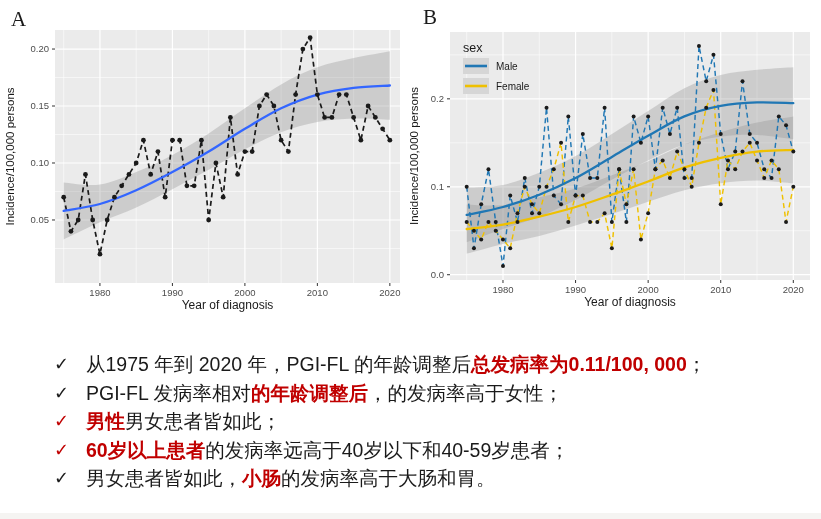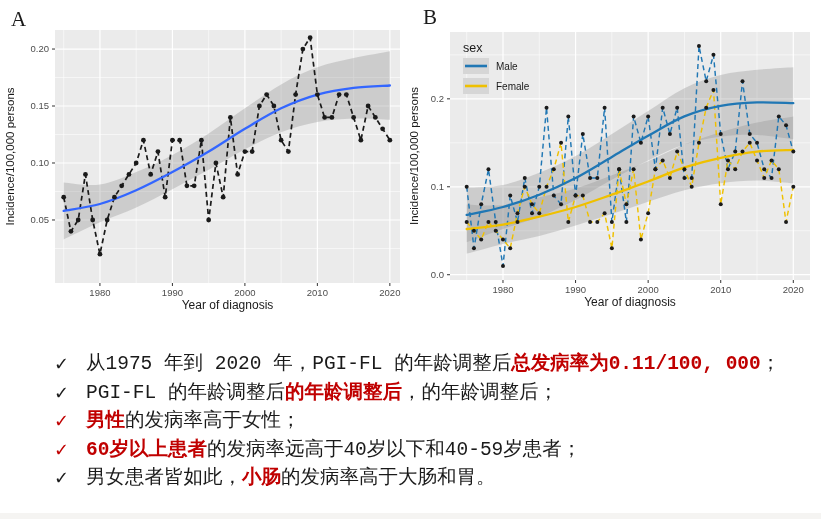--- a/index.html
+++ b/index.html
@@ -8,21 +8,21 @@
   .chart-svg{position:absolute;top:0;}
   #chartA{left:0;}
   #chartB{left:405px;}
   .panel-tag{position:absolute;font-family:"Liberation Serif",serif;font-size:21px;color:#1a1a1a;}
   #tagA{left:11px;top:7px;}
   #tagB{left:423px;top:5px;}
   svg text{font-family:"Liberation Sans",sans-serif;}
   #bullets{position:absolute;left:54px;top:350px;width:740px;}
   .bullet-row{display:flex;align-items:flex-start;line-height:28.5px;font-size:19.5px;color:#1a1a1a;}
   .bullet-check{width:32px;flex:0 0 32px;font-size:18px;}
-  .bullet-text{flex:1;font-family:Liberation Mono, monospace;}
+  .bullet-text{flex:1;}
   .seg-red{color:#C00000;font-weight:700;}
   #bottom-strip{position:absolute;left:0;right:0;bottom:0;height:6px;background:#f5f4f2;}
 </style>
 </head>
 <body>
 
 <div id="slide">
   <svg id="chartA" class="chart-svg" width="415" height="315">
       <rect x="55" y="30" width="345" height="253" fill="#EBEBEB"></rect>
       <line x1="63.697478991596945" x2="63.697478991596945" y1="30" y2="283" stroke="#FFFFFF" stroke-width="0.55"></line>
@@ -259,25 +259,25 @@
   <div id="tagA" class="panel-tag">A</div>
   <div id="tagB" class="panel-tag">B</div>
 
   <div id="bullets">
       <div class="bullet-row">
         <span class="bullet-check" style="color: rgb(26, 26, 26);">✓</span>
         <span class="bullet-text"><span>从1975 年到 2020 年，PGI-FL 的年龄调整后</span><span class="seg-red">总发病率为0.11/100, 000</span><span>；</span></span>
       </div>
       <div class="bullet-row">
         <span class="bullet-check" style="color: rgb(26, 26, 26);">✓</span>
-        <span class="bullet-text"><span>PGI-FL 的年龄调整后</span><span class="seg-red">的年龄调整后</span><span>，的年龄调整后；</span></span>
+        <span class="bullet-text"><span>PGI-FL 发病率相对</span><span class="seg-red">的年龄调整后</span><span>，的发病率高于女性；</span></span>
       </div>
       <div class="bullet-row">
         <span class="bullet-check" style="color: rgb(192, 0, 0);">✓</span>
-        <span class="bullet-text"><span class="seg-red">男性</span><span>的发病率高于女性；</span></span>
+        <span class="bullet-text"><span class="seg-red">男性</span><span>男女患者皆如此；</span></span>
       </div>
       <div class="bullet-row">
         <span class="bullet-check" style="color: rgb(192, 0, 0);">✓</span>
         <span class="bullet-text"><span class="seg-red">60岁以上患者</span><span>的发病率远高于40岁以下和40-59岁患者；</span></span>
       </div>
       <div class="bullet-row">
         <span class="bullet-check" style="color: rgb(26, 26, 26);">✓</span>
         <span class="bullet-text"><span>男女患者皆如此，</span><span class="seg-red">小肠</span><span>的发病率高于大肠和胃。</span></span>
       </div>
     </div>

